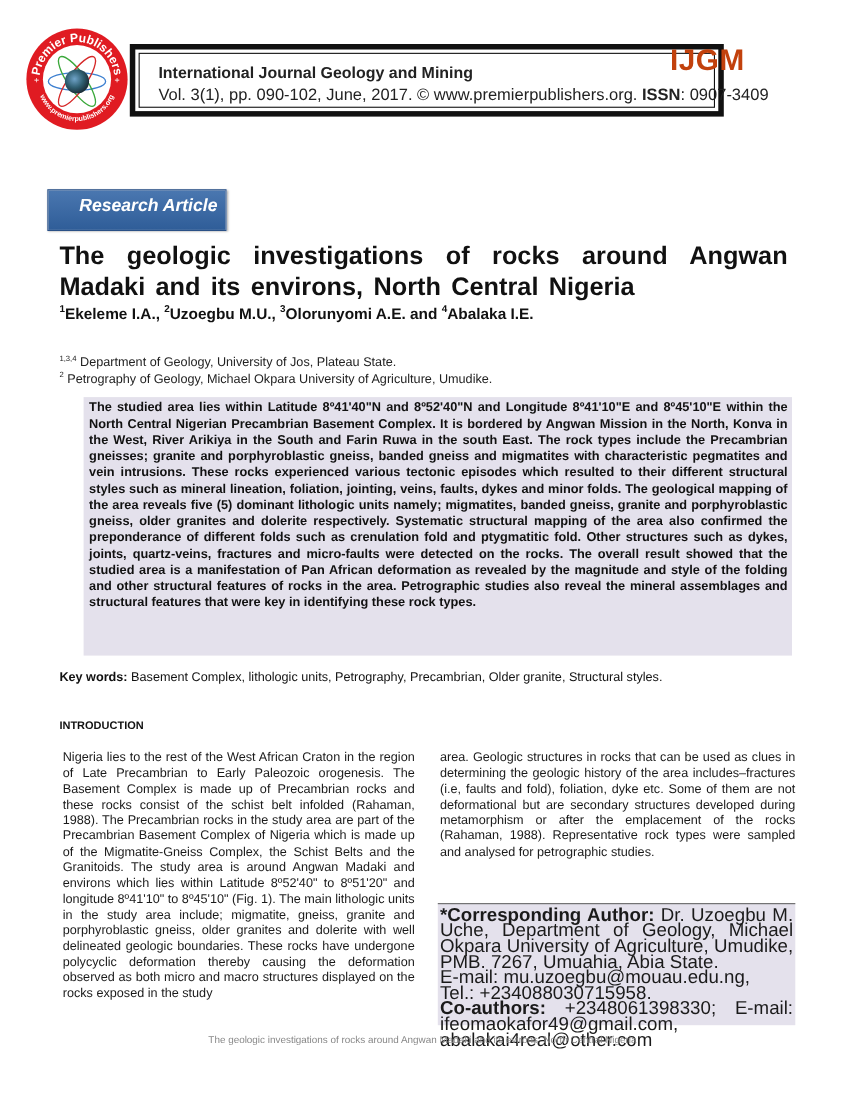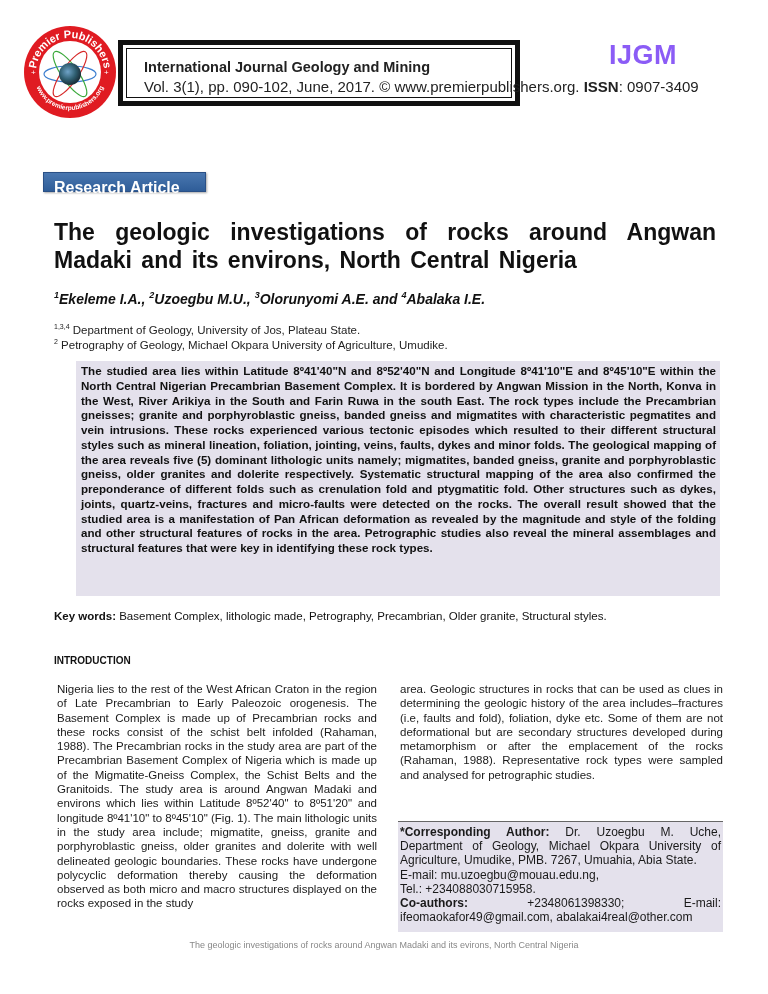--- a/index.html
+++ b/index.html
@@ -7,58 +7,58 @@
     width: 768px; height: 994px; position: relative; overflow: hidden;
     font-family: "Liberation Sans", sans-serif; color: #111;
   }
   .abs { position: absolute; }
 
   
   #logo { left: 22px; top: 24px; width: 96px; height: 96px; }
 
   
   #hdr-box {
-    left: 118px; top: 40px; width: 402px; height: 66px;
+    left: 118px; top: 40px; width: 540px; height: 66px;
     border: 5px solid #111; box-sizing: border-box; background: #fff;
   }
   #hdr-inner {
     position: absolute; left: 3px; top: 3px; right: 3px; bottom: 3px;
     border: 1px solid #111;
   }
   #journal-name {
     position: absolute; left: 17px; top: 10px;
     font-size: 14.5px; font-weight: bold; color: #222; white-space: nowrap;
   }
   #journal-info {
     position: absolute; left: 17px; top: 29px;
     font-size: 15px; color: #222; white-space: nowrap;
   }
   #journal-info b { font-weight: bold; }
 
   #ijgm {
-    left: 609px; top: 40px; font-size: 27px; font-weight: bold; color: #8b5cf6;
+    left: 609px; top: 40px; font-size: 27px; font-weight: bold; color: #c2410c;
     letter-spacing: 0.5px;
   }
 
   
   #badge {
-    left: 43px; top: 172px; width: 163px; height: 20px;
+    left: 43px; top: 172px; width: 163px; height: 38px;
     background: linear-gradient(#4a77b0, #2f5d98);
     border: 1px solid #2a5086; box-shadow: 1px 1px 2px rgba(0,0,0,0.35);
-    color: #fff; font-weight: bold; font-size: 16px;
-    line-height: 30px; padding-left: 10px; box-sizing: border-box;
+    color: #fff; font-weight: bold; font-style: italic; font-size: 16px;
+    line-height: 30px; padding-left: 28px; box-sizing: border-box;
   }
 
   #title {
     left: 54px; top: 218px; width: 662px;
     font-size: 23px; font-weight: bold; line-height: 28px;
     text-align: justify; text-align-last: left; word-spacing: 3px;
   }
 
-  #authors { left: 54px; top: 290px; font-size: 14px; font-weight: bold; white-space: nowrap; font-style: italic; }
+  #authors { left: 54px; top: 276px; font-size: 14px; font-weight: bold; white-space: nowrap; }
   #authors sup { font-size: 9px; }
 
   .affil { left: 54px; font-size: 11.5px; white-space: nowrap; color: #222; }
   .affil sup { font-size: 7px; }
   #affil-1 { top: 323px; }
   #affil-2 { top: 338px; }
 
   #abstract {
     left: 76px; top: 361px; width: 644px; height: 235px;
     background: #e4e1ec; box-sizing: border-box; padding: 3px 4px 0 5px;
@@ -77,21 +77,21 @@
     font-size: 11.5px; line-height: 14.3px; text-align: justify; color: #1a1a1a;
   }
   #col-left { left: 57px; top: 682px; width: 320px; }
   #col-right { left: 400px; top: 682px; width: 323px; }
 
   #corr-box {
     left: 398px; top: 821px; width: 325px; height: 111px;
     background: #e4e1ec; border-top: 1.5px solid #666; box-sizing: border-box;
     padding: 3px 2px 0 2px;
   }
-  .corr-line { font-size: 12px; line-height: 14.2px; color: #1a1a1a; text-align: justify; }
+  .corr-line { font-size: 17px; line-height: 14.2px; color: #1a1a1a; text-align: justify; }
   .corr-line b { font-weight: bold; }
   .spread { display: flex; justify-content: space-between; }
 
   #footer {
     left: 0; top: 940px; width: 768px; text-align: center;
     font-size: 9px; color: #888;
   }
 </style>
 </head>
 <body>
@@ -140,21 +140,21 @@
   <sup>1</sup><span>Ekeleme I.A., </span><sup>2</sup><span>Uzoegbu M.U., </span><sup>3</sup><span>Olorunyomi A.E. and </span><sup>4</sup><span>Abalaka I.E.</span>
 </div>
 
 <div class="abs affil" id="affil-1"><sup>1,3,4</sup><span> Department of Geology, University of Jos, Plateau State.</span></div>
 <div class="abs affil" id="affil-2"><sup>2</sup><span> Petrography of Geology, Michael Okpara University of Agriculture, Umudike.</span></div>
 
 <div class="abs" id="abstract">
   <div id="abstract-text">The studied area lies within Latitude 8º41'40"N and 8º52'40"N and Longitude 8º41'10"E and 8º45'10"E within the North Central Nigerian Precambrian Basement Complex. It is bordered by Angwan Mission in the North, Konva in the West, River Arikiya in the South and Farin Ruwa in the south East. The rock types include the Precambrian gneisses; granite and porphyroblastic gneiss, banded gneiss and migmatites with characteristic pegmatites and vein intrusions. These rocks experienced various tectonic episodes which resulted to their different structural styles such as mineral lineation, foliation, jointing, veins, faults, dykes and minor folds. The geological mapping of the area reveals five (5) dominant lithologic units namely; migmatites, banded gneiss, granite and porphyroblastic gneiss, older granites and dolerite respectively. Systematic structural mapping of the area also confirmed the preponderance of different folds such as crenulation fold and ptygmatitic fold. Other structures such as dykes, joints, quartz-veins, fractures and micro-faults were detected on the rocks. The overall result showed that the studied area is a manifestation of Pan African deformation as revealed by the magnitude and style of the folding and other structural features of rocks in the area. Petrographic studies also reveal the mineral assemblages and structural features that were key in identifying these rock types.</div>
 </div>
 
-<div class="abs" id="keywords"><b>Key words:</b><span> Basement Complex, lithologic made, Petrography, Precambrian, Older granite, Structural styles.</span></div>
+<div class="abs" id="keywords"><b>Key words:</b><span> Basement Complex, lithologic units, Petrography, Precambrian, Older granite, Structural styles.</span></div>
 
 <div class="abs" id="intro-heading">INTRODUCTION</div>
 <div class="abs col-text" id="col-left">Nigeria lies to the rest of the West African Craton in the region of Late Precambrian to Early Paleozoic orogenesis. The Basement Complex is made up of Precambrian rocks and these rocks consist of the schist belt infolded (Rahaman, 1988). The Precambrian rocks in the study area are part of the Precambrian Basement Complex of Nigeria which is made up of the Migmatite-Gneiss Complex, the Schist Belts and the Granitoids. The study area is around Angwan Madaki and environs which lies within Latitude 8º52'40" to 8º51'20" and longitude 8º41'10" to 8º45'10" (Fig. 1). The main lithologic units in the study area include; migmatite, gneiss, granite and porphyroblastic gneiss, older granites and dolerite with well delineated geologic boundaries. These rocks have undergone polycyclic deformation thereby causing the deformation observed as both micro and macro structures displayed on the rocks exposed in the study</div>
 <div class="abs col-text" id="col-right">area. Geologic structures in rocks that can be used as clues in determining the geologic history of the area includes–fractures (i.e, faults and fold), foliation, dyke etc. Some of them are not deformational but are secondary structures developed during metamorphism or after the emplacement of the rocks (Rahaman, 1988). Representative rock types were sampled and analysed for petrographic studies.</div>
 
 <div class="abs" id="corr-box">
   <div class="corr-line"><b>*Corresponding Author:</b><span> Dr. Uzoegbu M. Uche, Department of Geology, Michael Okpara University of Agriculture, Umudike, PMB. 7267, Umuahia, Abia State.</span></div>
   <div class="corr-line">E-mail: mu.uzoegbu@mouau.edu.ng,</div>
   <div class="corr-line">Tel.: +234088030715958.</div>
   <div class="corr-line spread">

